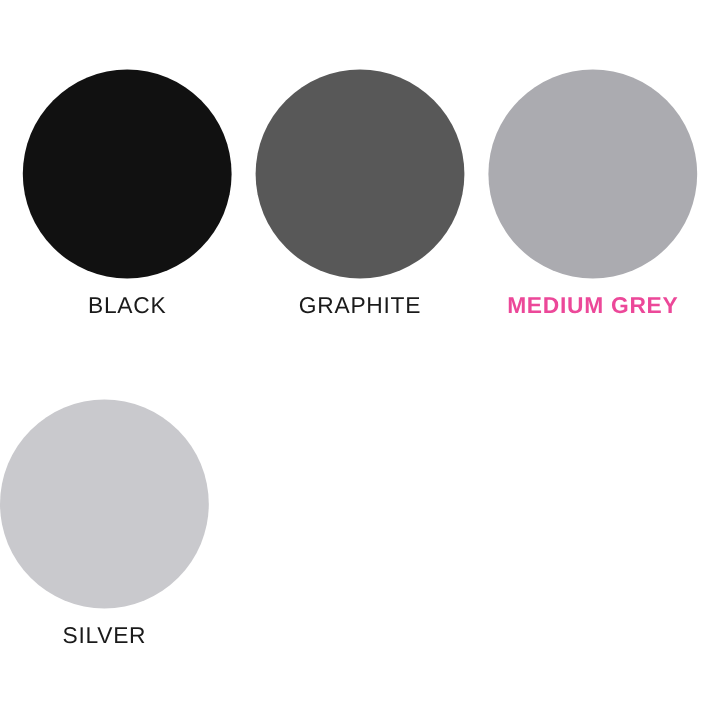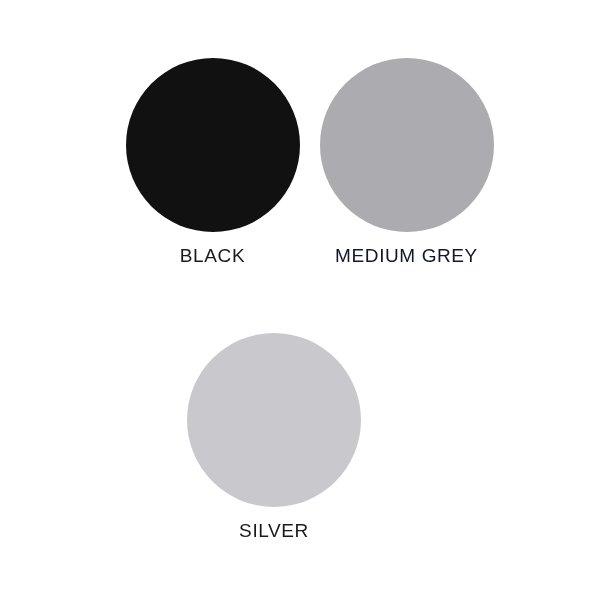--- a/index.html
+++ b/index.html
@@ -17,21 +17,20 @@
 
   .swatch-chart {
     position: relative;
     width: 600px;
     height: 600px;
     box-sizing: border-box;
   }
 
   .swatch-row {
     display: flex;
-    justify-content: center;
     align-items: flex-start;
   }
 
   .swatch-row-top {
     position: absolute;
     top: 58px;
     left: 0;
     width: 600px;
     gap: 20px;
     padding-left: 19px;
@@ -78,24 +77,28 @@
 
 <div class="swatch-chart">
 
   <div class="swatch-row swatch-row-top">
 
     <div class="swatch-item">
       <span class="swatch-disc" style="background-color: rgb(17, 17, 17);"></span>
       <span class="swatch-label" style="color: rgb(26, 26, 26);">BLACK</span>
     </div>
 
+    <div class="swatch-item">
+      <span class="swatch-disc" style="background-color: rgb(88, 88, 88);"></span>
+      <span class="swatch-label" style="color: rgb(26, 26, 26);">GRAPHITE</span>
+    </div>
 
     <div class="swatch-item">
       <span class="swatch-disc" style="background-color: rgb(171, 171, 176);"></span>
-      <span class="swatch-label" style="color: #0f172a;">MEDIUM GREY</span>
+      <span class="swatch-label" style="color: #ec4899; font-weight: bold;">MEDIUM GREY</span>
     </div>
 
   </div>
 
   <div class="swatch-row swatch-row-bottom">
 
     <div class="swatch-item">
       <span class="swatch-disc" style="background-color: rgb(201, 201, 205);"></span>
       <span class="swatch-label" style="color: rgb(26, 26, 26);">SILVER</span>
     </div>

